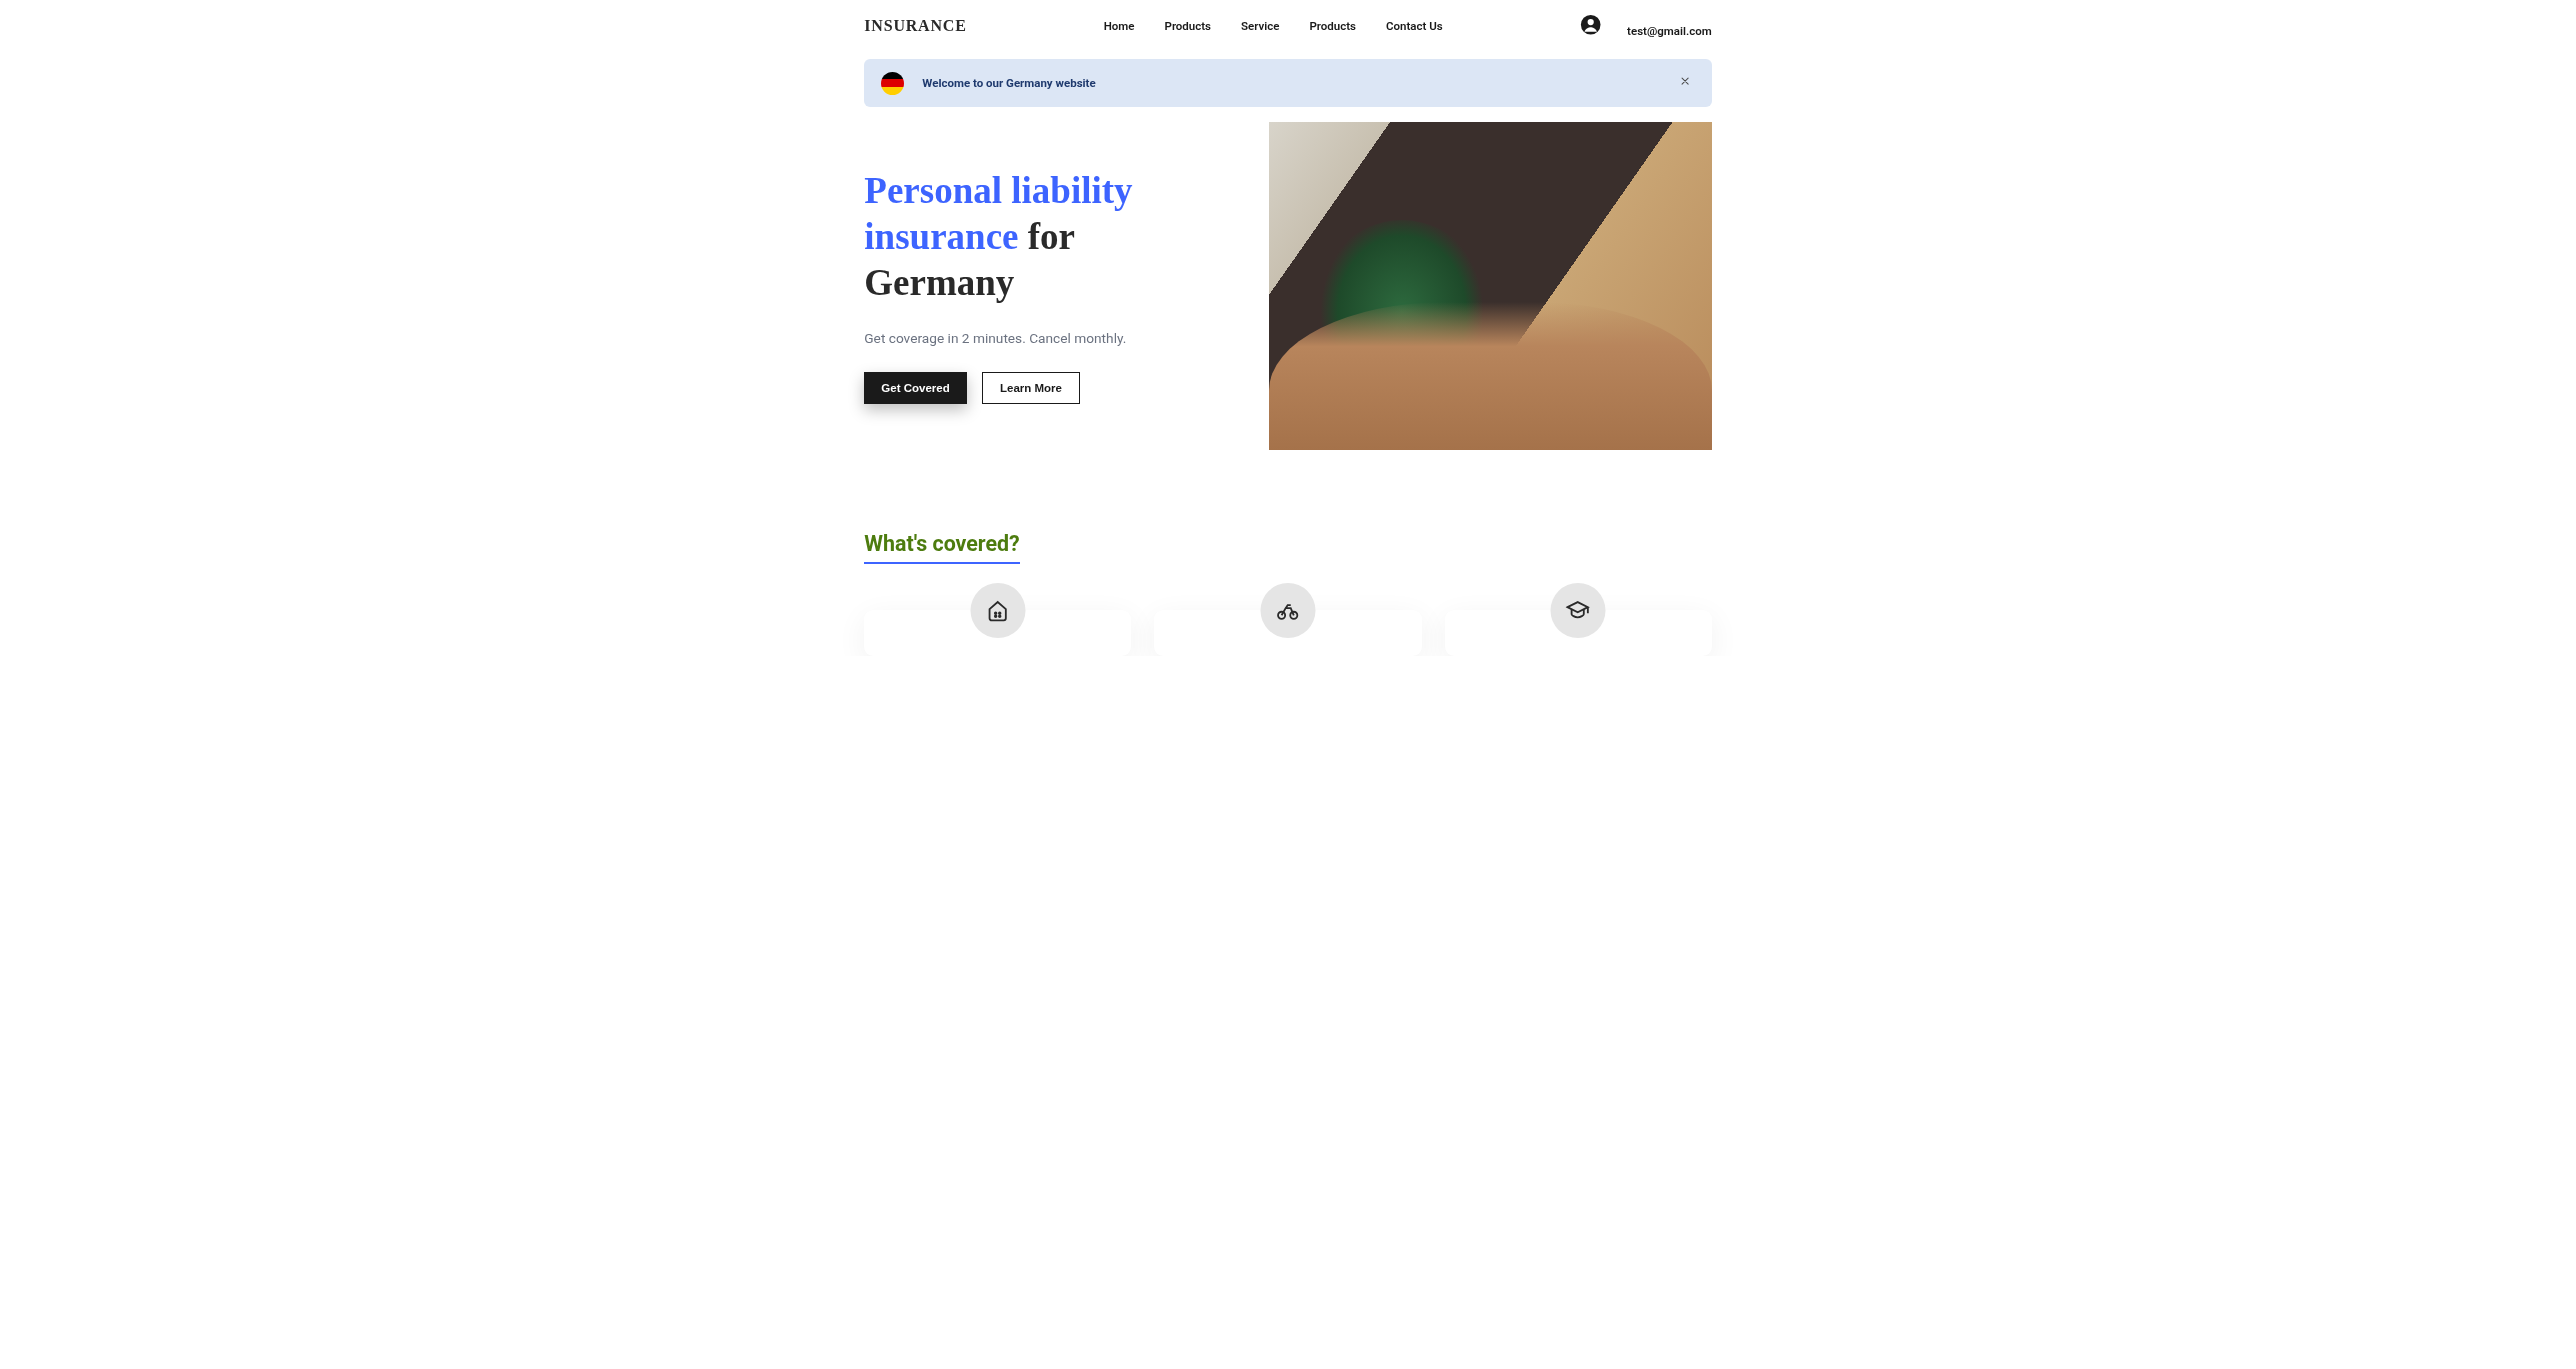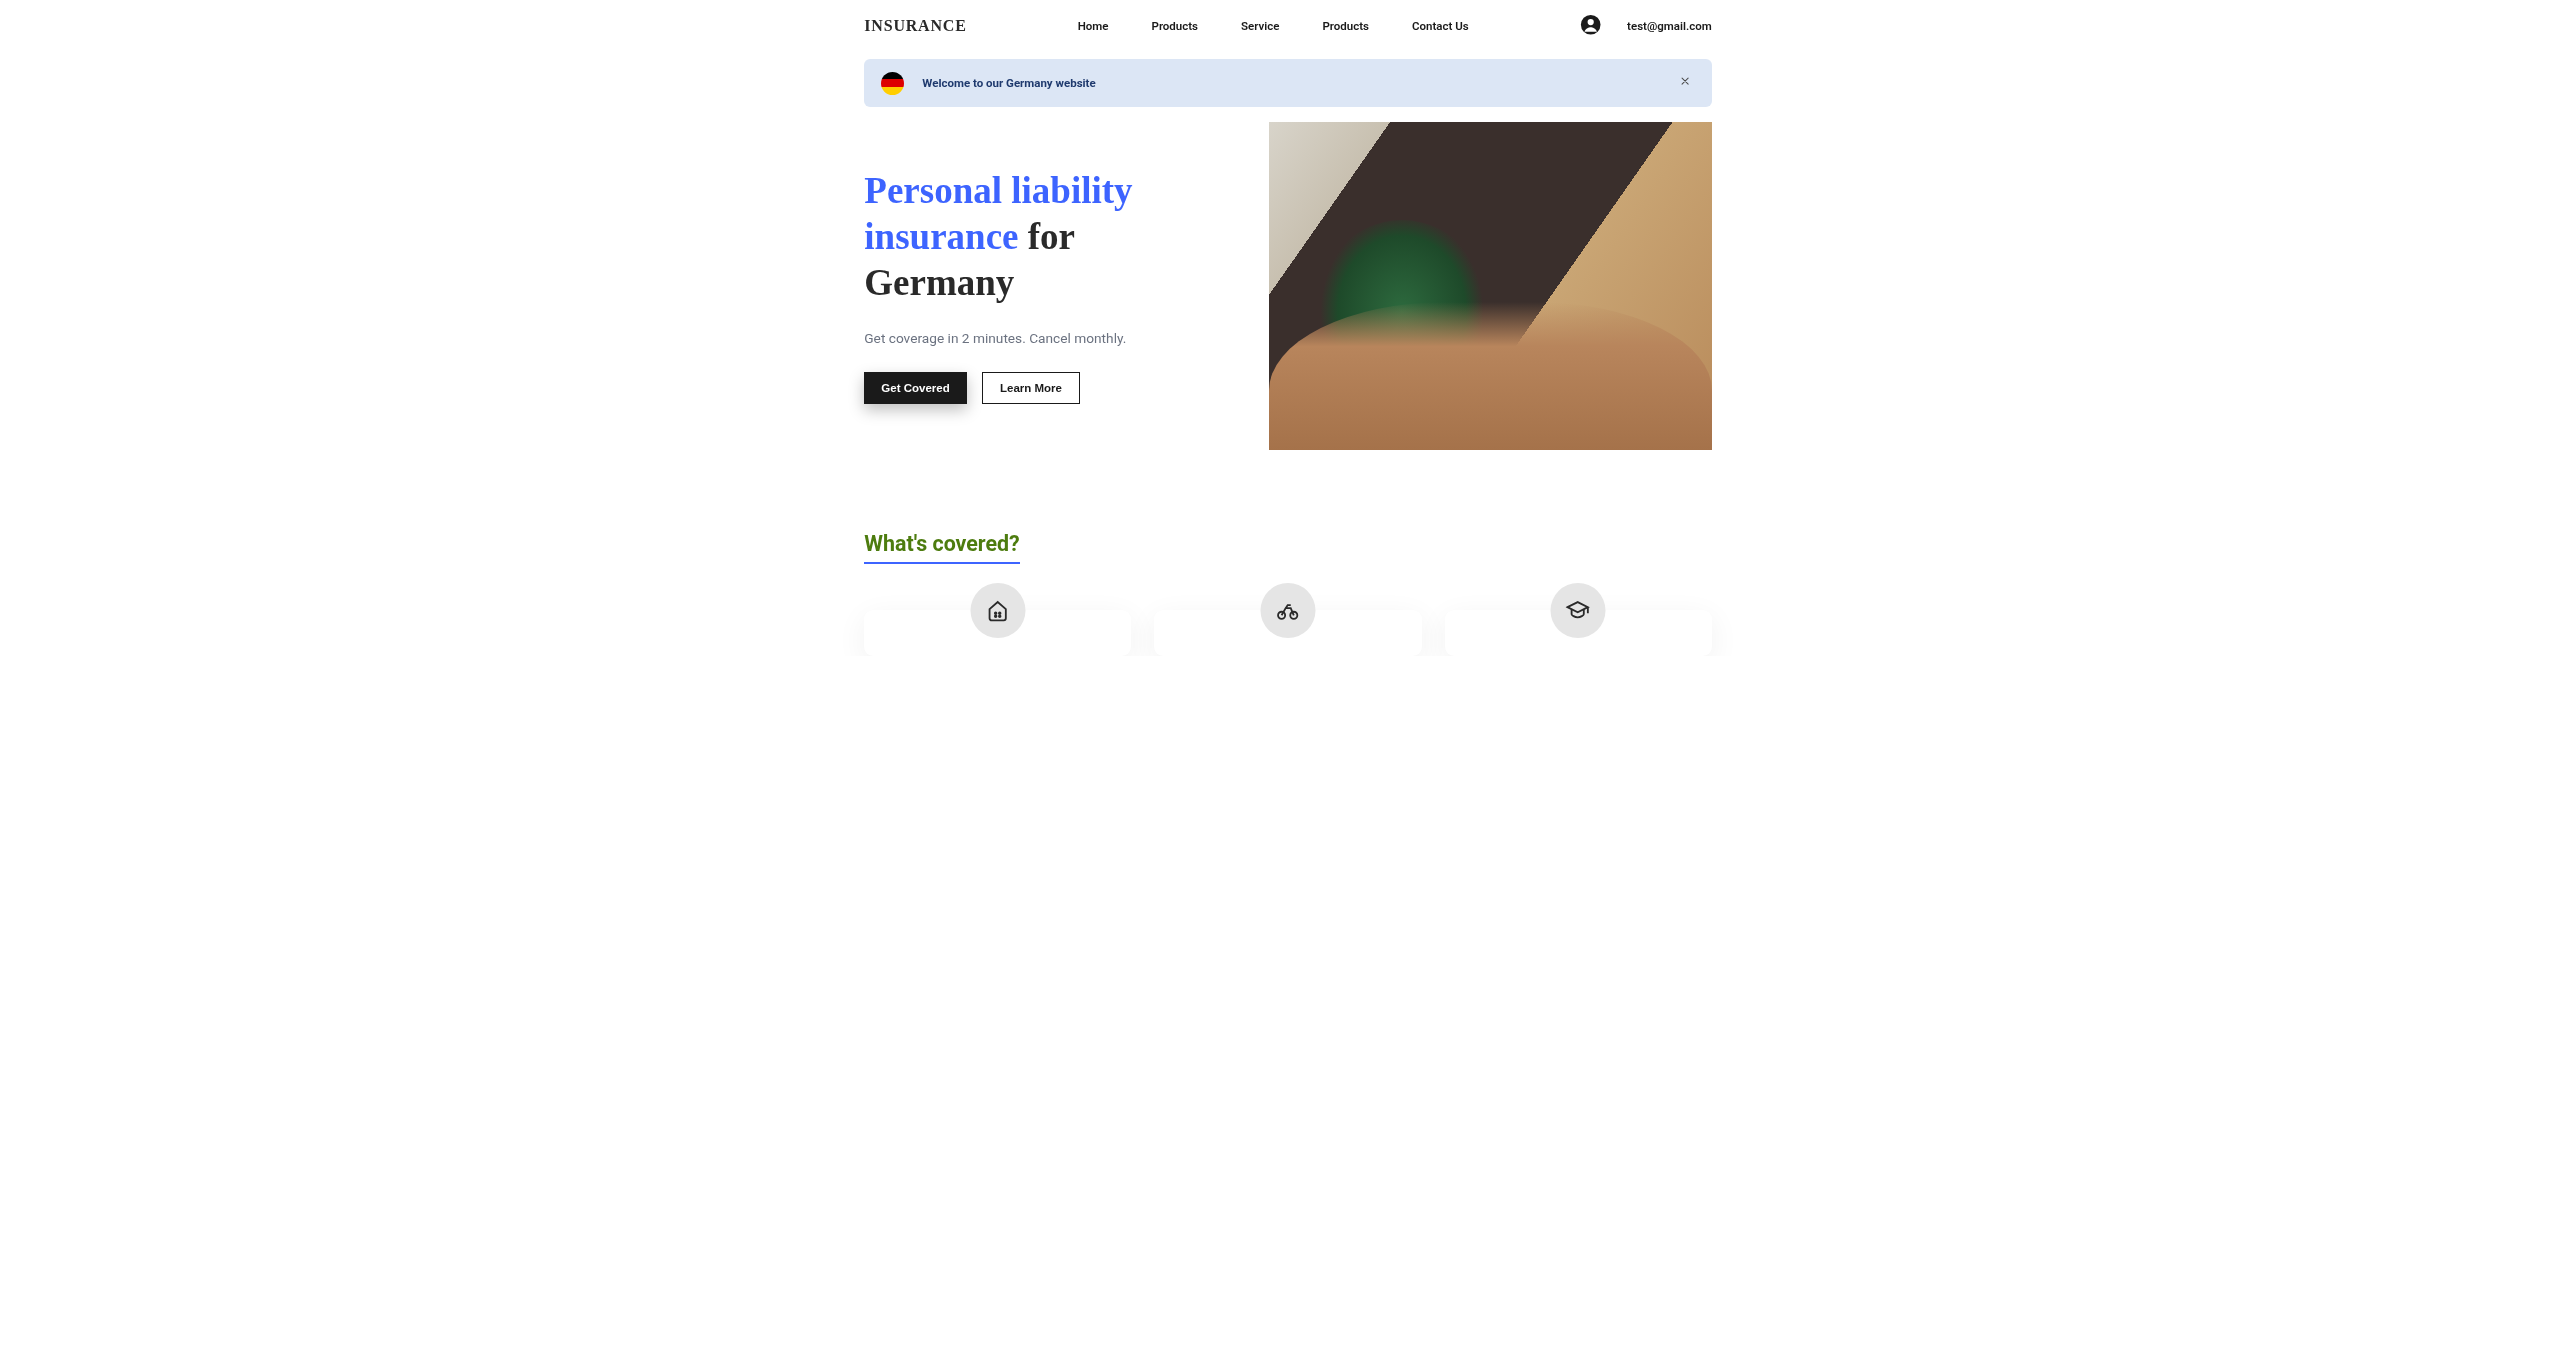--- a/index.html
+++ b/index.html
@@ -21,32 +21,32 @@
 }
 .logo {
   font-family: Liberation Serif, serif;
   font-weight: 700;
   font-size: 16px;
   letter-spacing: 0.8px;
   color: #2a2a2a;
 }
 nav {
   display: flex;
-  gap: 43px;
+  gap: 30px;
   align-items: center;
 }
 nav a {
   text-decoration: none;
   color: #1a1a1a;
   font-weight: 600;
   font-size: 11.5px;
 }
 .account {
   display: flex;
-  align-items: center;
+  align-items: flex-end;
   gap: 26px;
   font-weight: 600;
   font-size: 11.5px;
 }
 .account svg { width: 21.4px; height: 21.4px; }
 .banner {
   background: #dce6f5;
   border-radius: 6.1px;
   padding: 12.2px 17px;
   display: flex;

